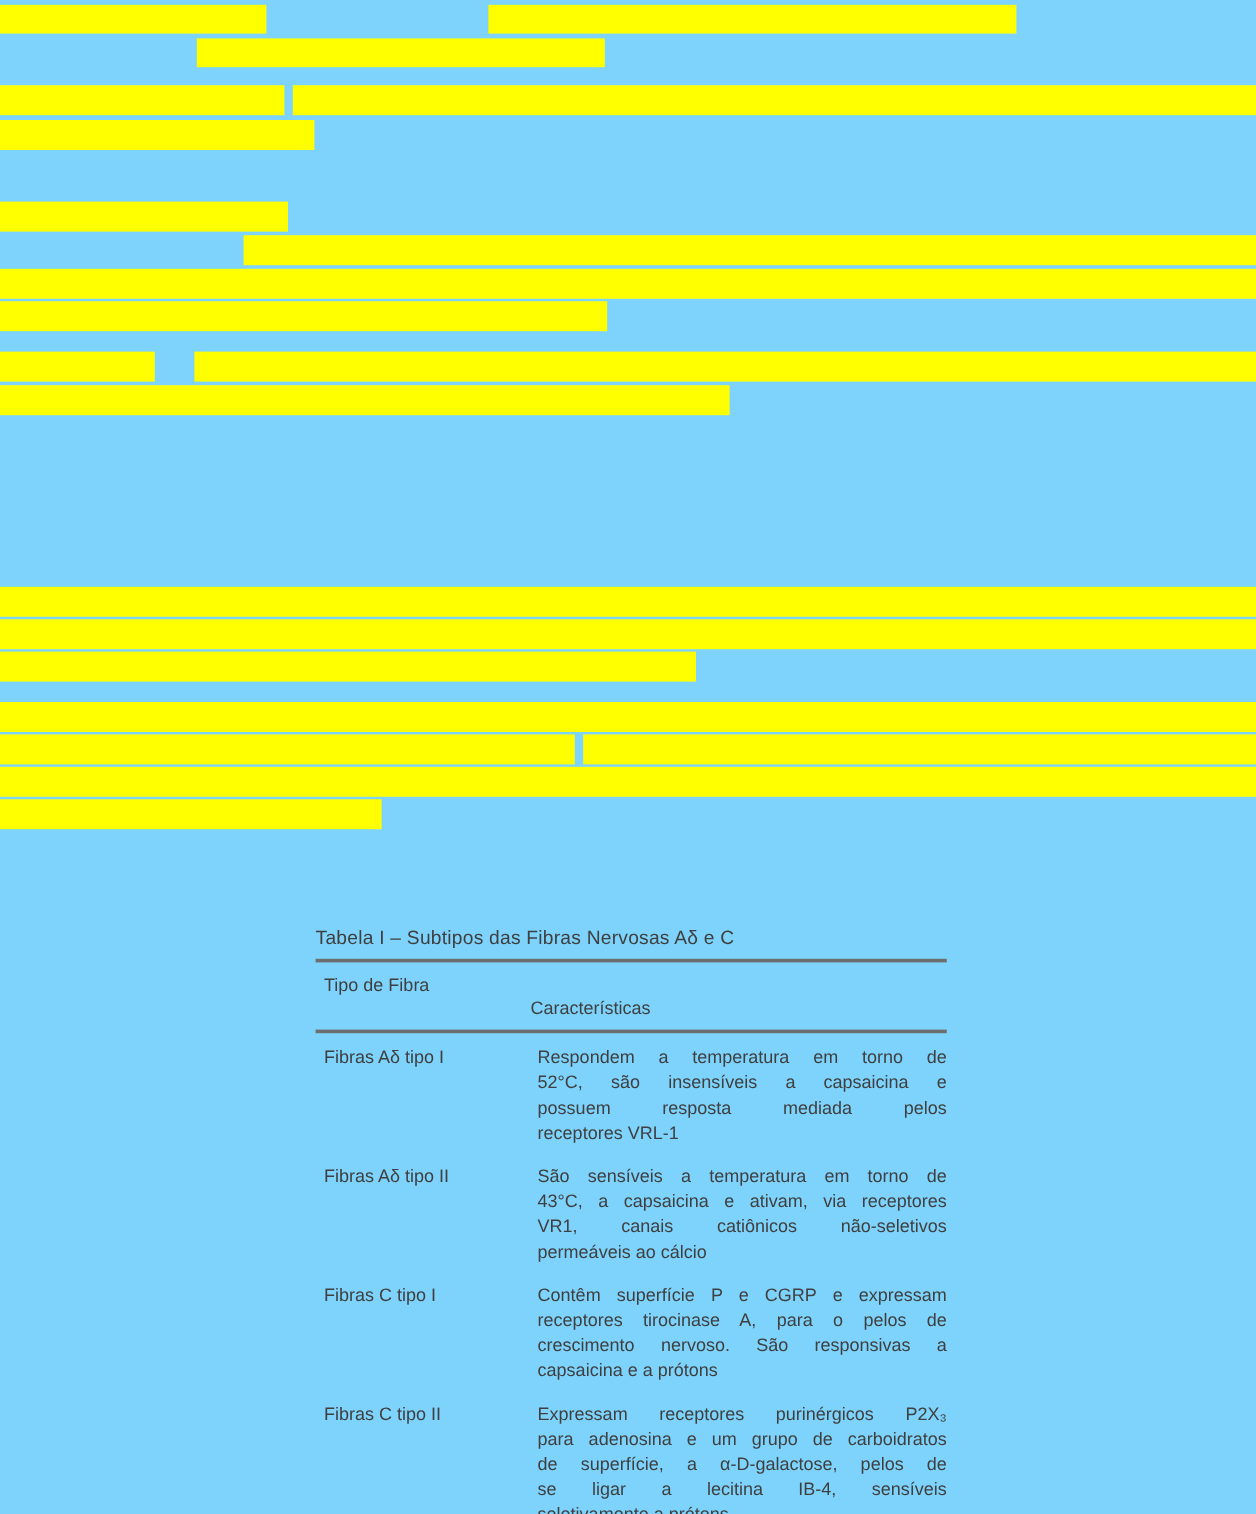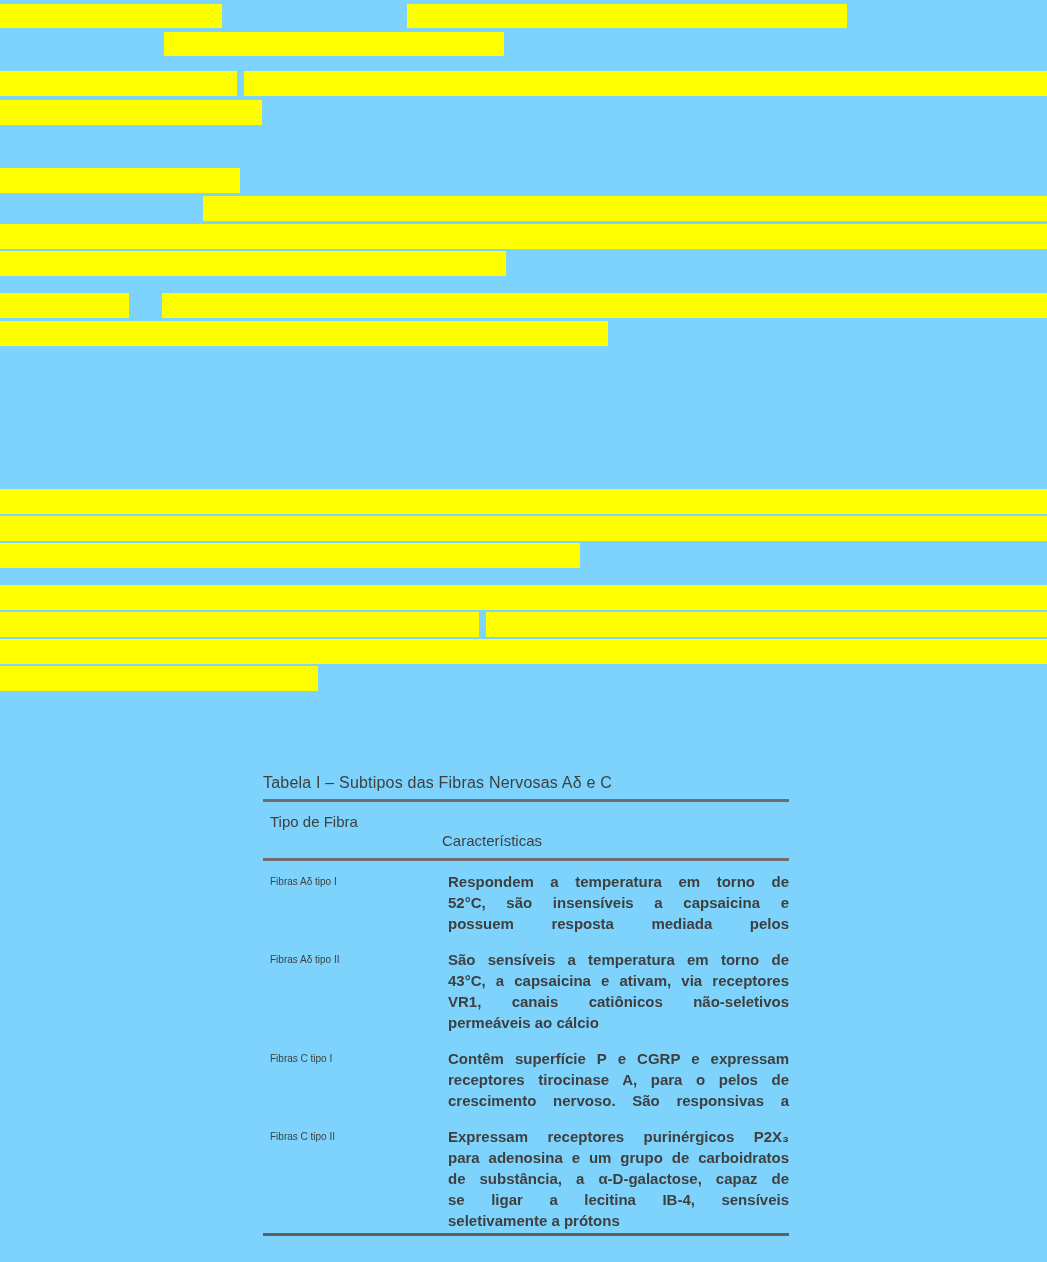--- a/index.html
+++ b/index.html
@@ -44,33 +44,32 @@
   .t-body { }
   .t-row {
     display:flex;
     margin-bottom:15px;
   }
   .t-body .t-row:first-child { margin-top:10px; }
   .t-body .t-row:last-child  { margin-bottom:2px; }
   .t-col1 {
     width:178px;
     padding-left:7px;
-    font-size:10px;
+    font-size:15px;
     line-height:21px;
     white-space:nowrap;
   }
   .t-col2 {
     width:341px;
     font-size:15px;
     line-height:21px;
   }
   .jline {
     text-align:justify;
     text-align-last:justify;
-    font-weight:bold;
   }
   .jline.last {
     text-align:left;
     text-align-last:left;
   }
 </style>
 </head>
 <body>
 
 <div class="page">
@@ -107,48 +106,50 @@
       <div class="h-col2">Características</div>
     </div>
     <div class="rule rule-head"></div>
     <div class="t-body">
   <div class="t-row">
     <div class="t-col1">Fibras Aδ tipo I</div>
     <div class="t-col2">
             <div class="jline">Respondem a temperatura em torno de</div>
             <div class="jline">52°C, são insensíveis a capsaicina e</div>
             <div class="jline">possuem resposta mediada pelos</div>
+            <div class="jline last">receptores VRL-1</div>
           </div>
   </div>
 
   <div class="t-row">
     <div class="t-col1">Fibras Aδ tipo II</div>
     <div class="t-col2">
             <div class="jline">São sensíveis a temperatura em torno de</div>
             <div class="jline">43°C, a capsaicina e ativam, via receptores</div>
             <div class="jline">VR1, canais catiônicos não-seletivos</div>
             <div class="jline last">permeáveis ao cálcio</div>
           </div>
   </div>
 
   <div class="t-row">
     <div class="t-col1">Fibras C tipo I</div>
     <div class="t-col2">
             <div class="jline">Contêm superfície P e CGRP e expressam</div>
             <div class="jline">receptores tirocinase A, para o pelos de</div>
             <div class="jline">crescimento nervoso. São responsivas a</div>
+            <div class="jline last">capsaicina e a prótons</div>
           </div>
   </div>
 
   <div class="t-row">
     <div class="t-col1">Fibras C tipo II</div>
     <div class="t-col2">
             <div class="jline">Expressam receptores purinérgicos P2X₃</div>
             <div class="jline">para adenosina e um grupo de carboidratos</div>
-            <div class="jline">de substância, a α-D-galactose, capaz de</div>
+            <div class="jline">de superfície, a α-D-galactose, pelos de</div>
             <div class="jline">se ligar a lecitina IB-4, sensíveis</div>
             <div class="jline last">seletivamente a prótons</div>
           </div>
   </div>
 </div>
     <div class="rule rule-bottom"></div>
   </div>
 
 </div>
 

